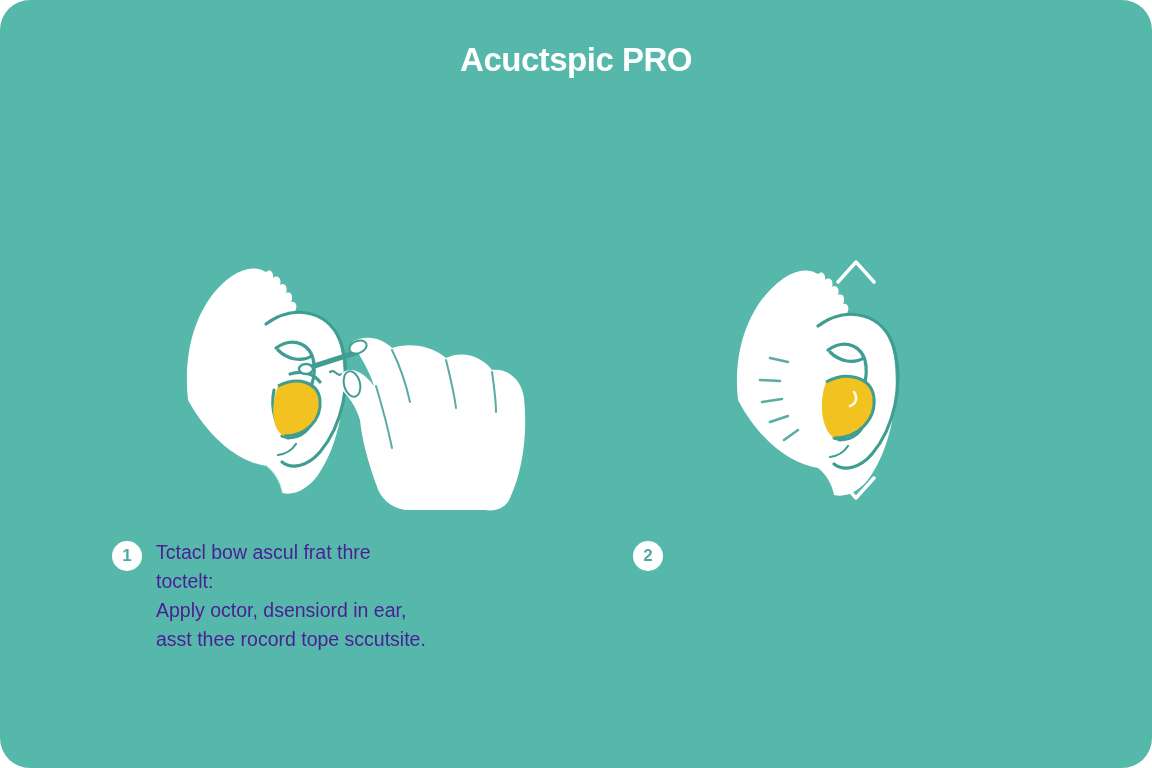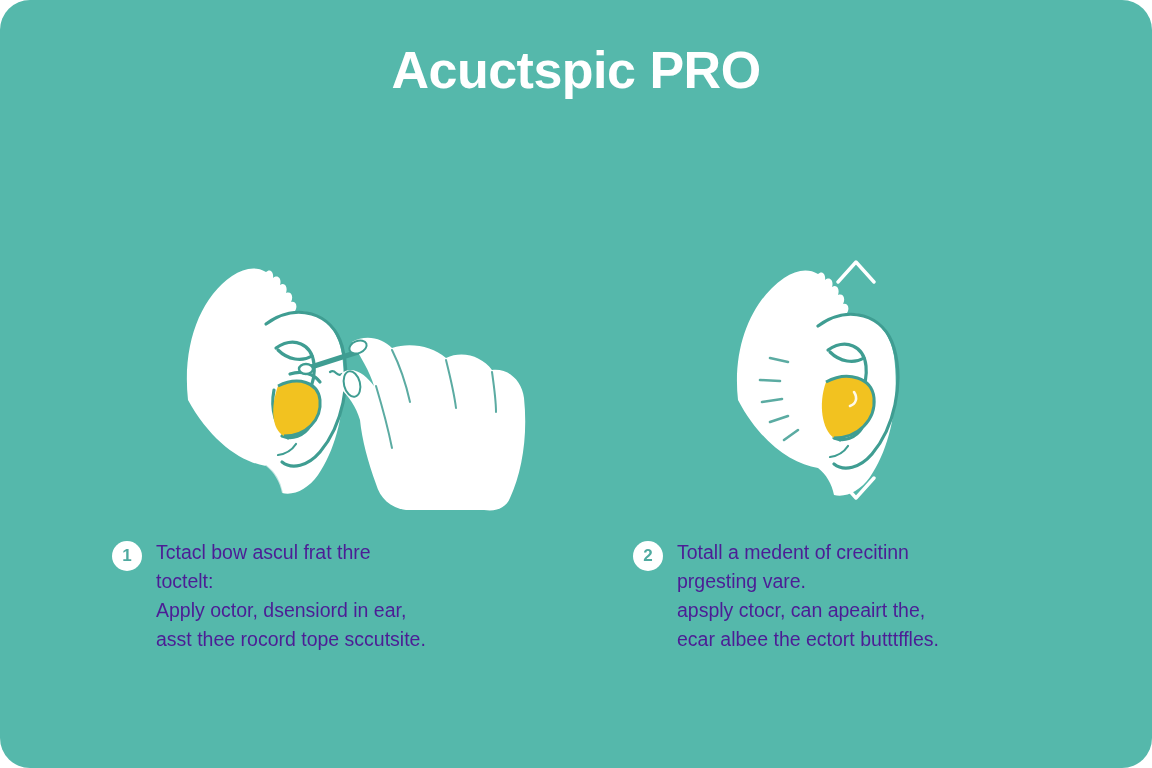--- a/index.html
+++ b/index.html
@@ -27,21 +27,21 @@
   }
 
   
   .title {
     position: absolute;
     top: 42px;
     left: 0;
     width: 100%;
     text-align: center;
     color: #ffffff;
-    font-size: 52px;
+    font-size: 33px;
     font-weight: bold;
     letter-spacing: -0.5px;
     line-height: 1.1;
   }
 
   
   .illustrations {
     position: absolute;
     top: 250px;
     left: 0;
@@ -248,20 +248,16 @@
     <div class="step step-left">
       <div class="badge">1</div>
       <div class="step-text">Tctacl bow ascul frat thre
 toctelt:
 Apply octor, dsensiord in ear,
 asst thee rocord tope sccutsite.</div>
     </div>
 
     <div class="step step-right">
       <div class="badge">2</div>
-      <div class="step-text">Totall a medent of crecitinn
-prgesting vare.
-apsply ctocr, can apeairt the,
-ecar albee the ectort butttffles.</div>
     </div>
 
   </div>
 </div>
 
 </body></html>

